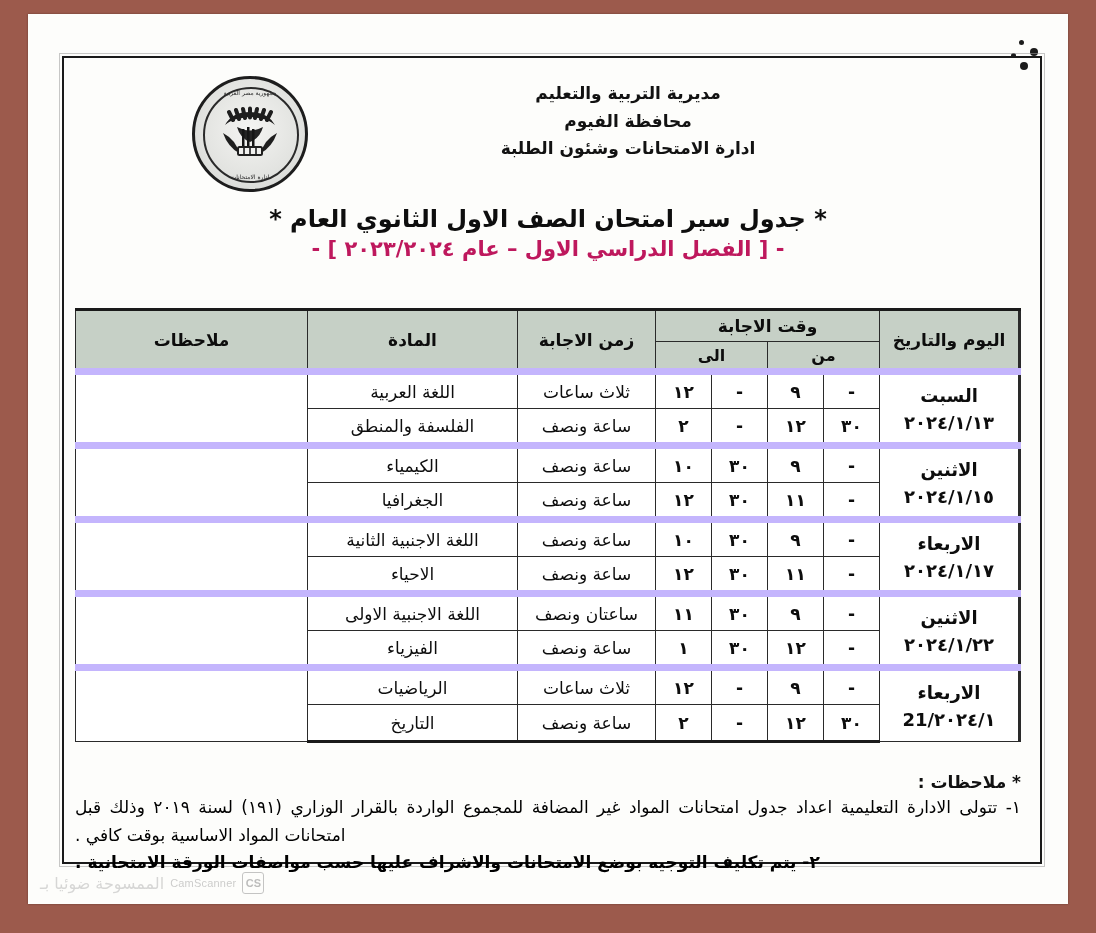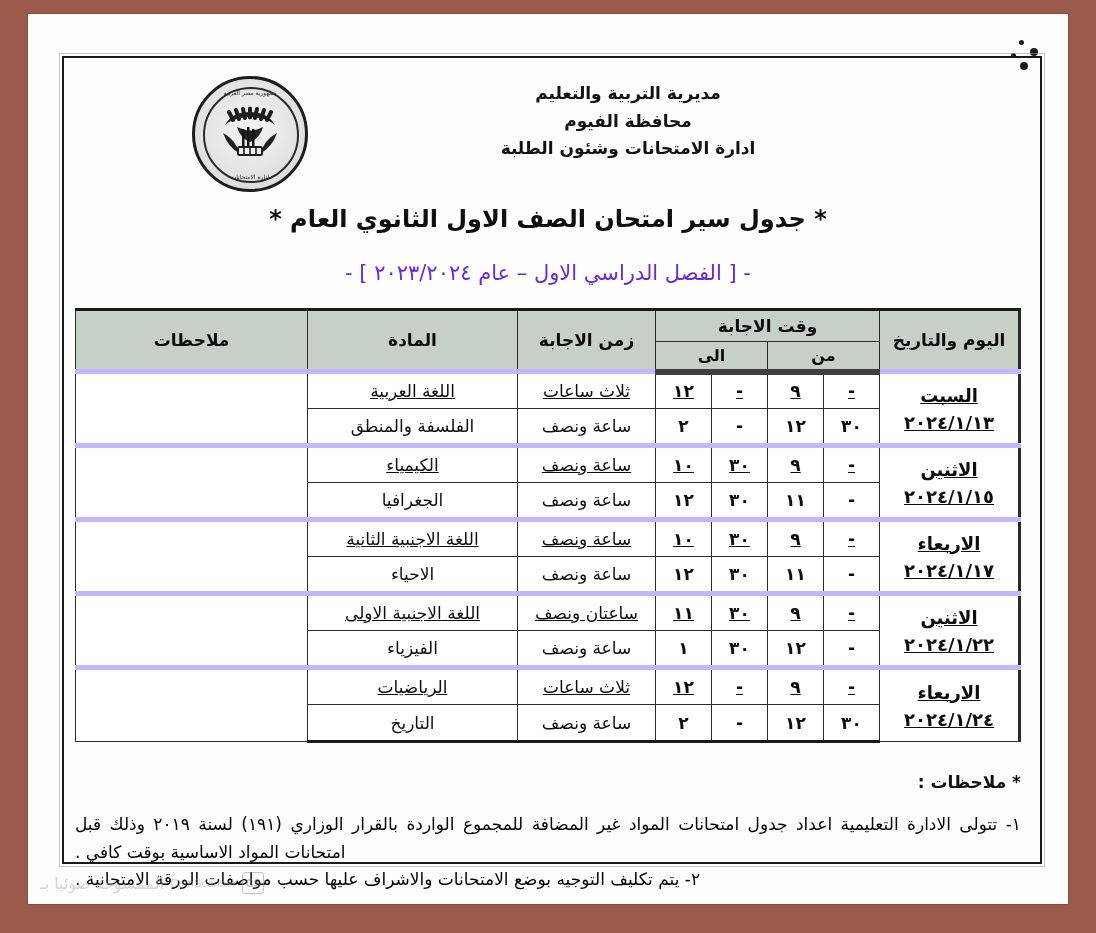--- a/index.html
+++ b/index.html
@@ -89,22 +89,22 @@
   
   #title-block {
     position: absolute; left: 0; right: 0; top: 188px;
     text-align: center;
   }
   #doc-title {
     font-size: 24px; font-weight: bold; color: #0e0e0e;
     letter-spacing: .3px; line-height: 1.45;
   }
   #doc-subtitle {
-    font-size: 21px; font-weight: normal; color: #6d28d9;
-    letter-spacing: .3px; margin-top: 24px;
+    font-size: 21px; font-weight: bold; color: #be185d;
+    letter-spacing: .3px; margin-top: 0;
   }
 
   
   #schedule-wrap {
     position: absolute;
     right: 47px; left: 47px; top: 294px;
   }
   table#schedule {
     width: 100%;
     border-collapse: collapse;
@@ -128,21 +128,21 @@
   #schedule thead tr:nth-child(2) th { height: 30px; font-size: 16px; }
 
   #schedule tbody td { height: 37px; font-size: 17px; padding: 0 4px; }
   #schedule tbody td.subject { font-size: 17px; }
   #schedule tbody td.duration { font-size: 17px; }
   #schedule tbody td.num { font-size: 17px; font-weight: bold; }
   #schedule tbody td.daycell { font-size: 18px; font-weight: bold; line-height: 1.5; }
   #schedule tbody td.notes { background: #fff; }
 
   
-  #schedule tbody tr.group-start > td { border-top: 5px solid #c4b5fd; text-decoration: underline; }
+  #schedule tbody tr.group-start > td { border-top: 7px solid #c4b5fd; }
   #schedule tbody tr:last-child > td { border-bottom: 3px solid #1a1a1a; }
   #schedule thead tr:first-child th { border-top: 3px solid #1a1a1a; }
   #schedule thead tr:last-child th { border-bottom: 6px solid #404040; }
   #schedule th.col-side, #schedule td.col-side { border-right-width: 3px; }
 
   .daycell .day-name { display: block; }
   .daycell .day-date { display: block; }
 
   
   col.c-day     { width: 140px; }
@@ -156,27 +156,27 @@
 
   
   #notes-block {
     position: absolute;
     right: 47px; left: 47px; top: 758px;
     text-align: right;
     direction: rtl;
   }
   #notes-title {
     font-size: 17px; font-weight: bold; color: #111;
-    margin-bottom: 19px;
+    margin-bottom: 2px;
   }
   .note-line {
     font-size: 17px; color: #000000; line-height: 1.62;
     text-align: justify; text-align-last: left;
   }
-  .note-line.n2 { text-align: left; }
+  .note-line.n2 { text-align: left; font-weight: bold; }
 
   
   #camscanner {
     position: absolute; left: 12px; bottom: 10px;
     display: flex; align-items: center; gap: 6px;
     opacity: .5;
   }
   #cs-logo {
     width: 22px; height: 22px;
     border: 1.6px solid #8d8d8d; border-radius: 3px;
@@ -345,21 +345,21 @@
             <td class="num">-</td>
             <td class="num">١٢</td>
             <td class="num">٣٠</td>
             <td class="num">١</td>
             <td class="duration">ساعة ونصف</td>
             <td class="subject">الفيزياء</td>
           </tr>
           <tr class="group-start">
             <td class="daycell col-side" rowspan="2">
               <span class="day-name">الاربعاء</span>
-              <span class="day-date">٢٠٢٤/١/٢٤</span>
+              <span class="day-date">٢٠٢٤/١/21</span>
             </td>
             <td class="num">-</td>
             <td class="num">٩</td>
             <td class="num">-</td>
             <td class="num">١٢</td>
             <td class="duration">ثلاث ساعات</td>
             <td class="subject">الرياضيات</td>
             <td class="notes" rowspan="2"></td>
           </tr>
           <tr>

